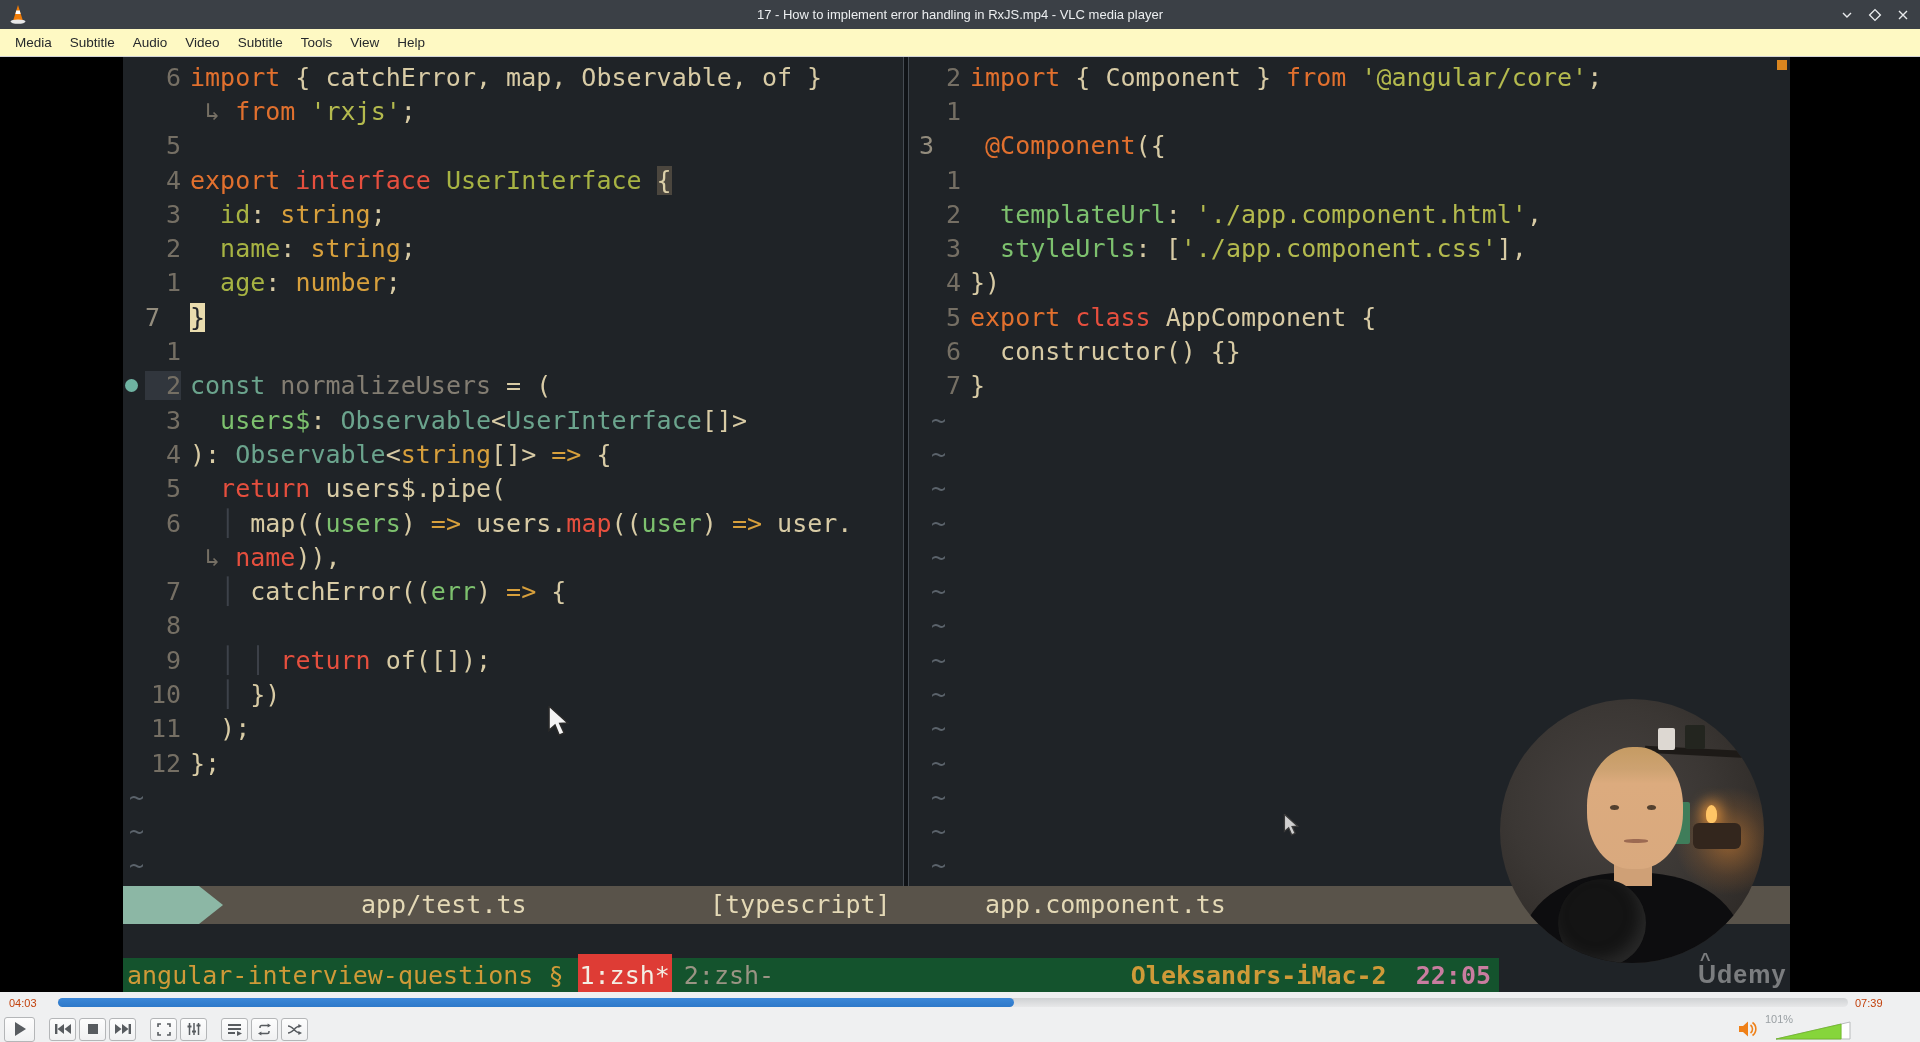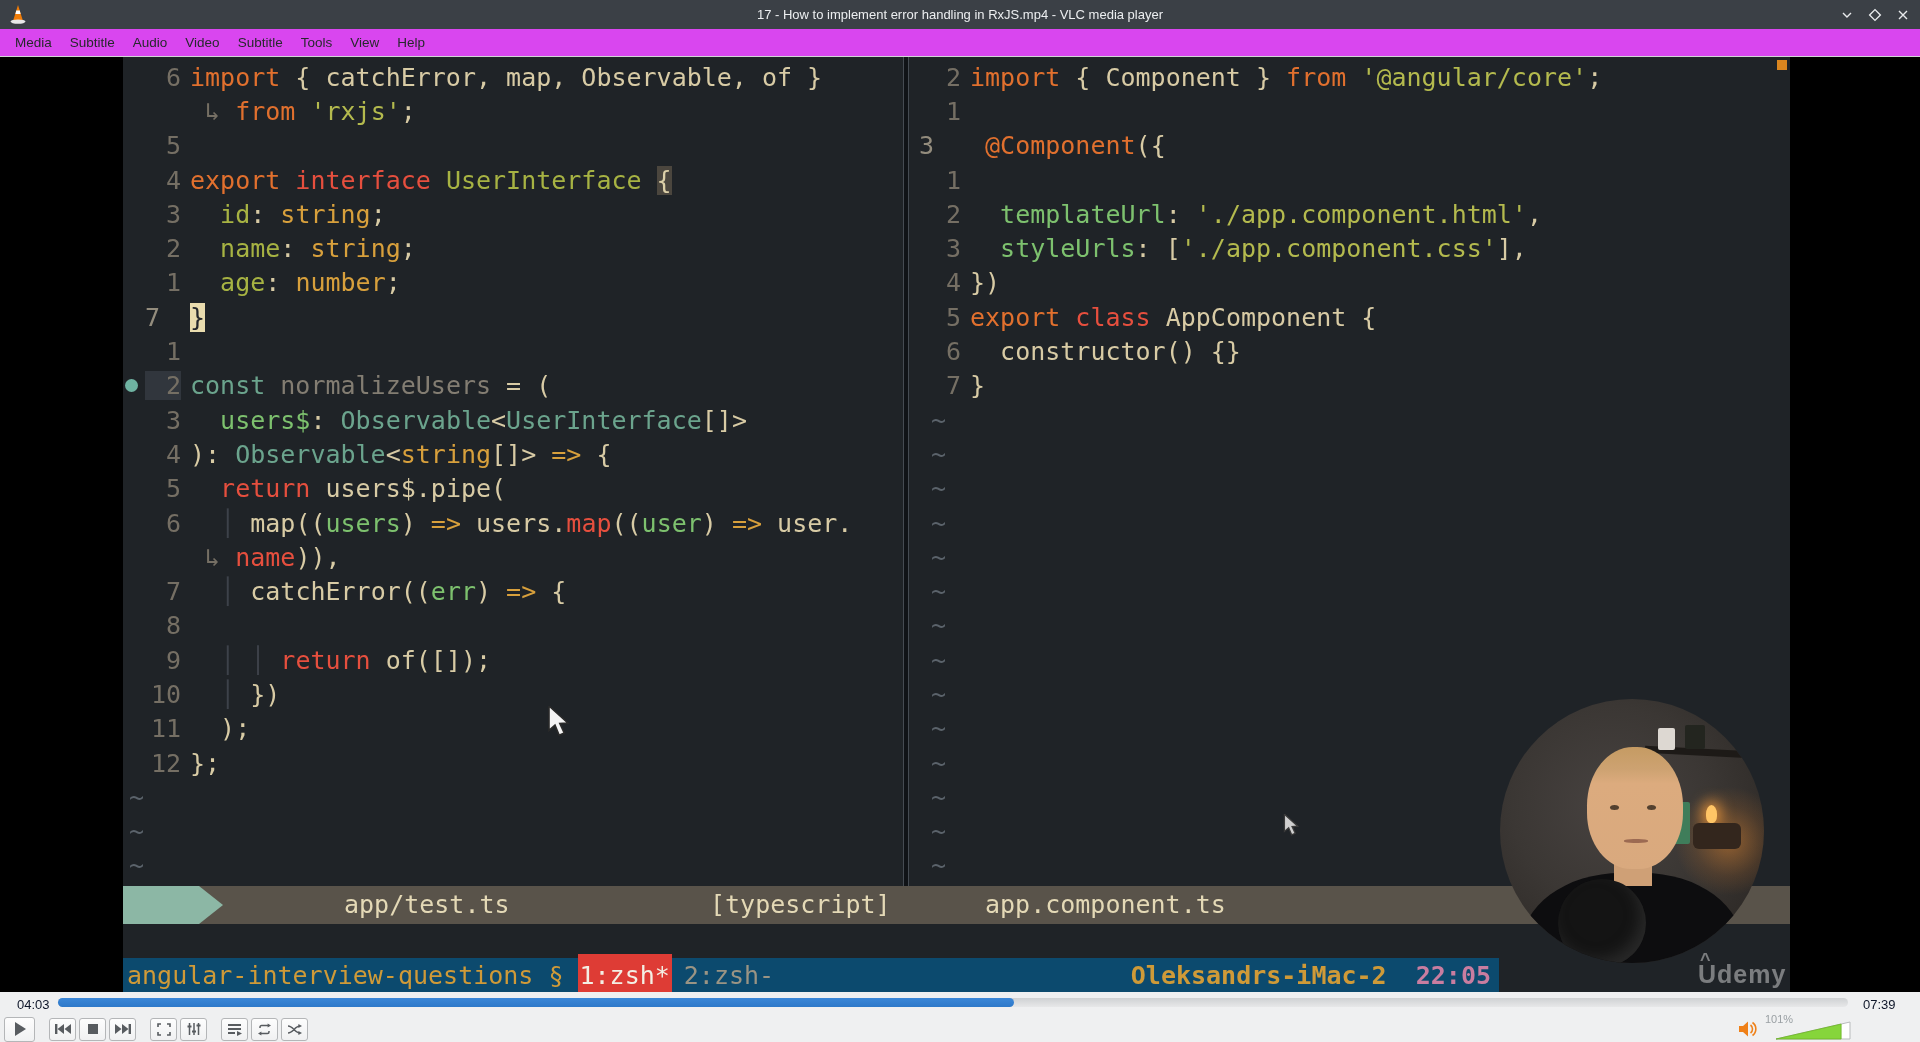--- a/index.html
+++ b/index.html
@@ -5,21 +5,21 @@
   html,body{margin:0;padding:0;}
   body{width:1920px;height:1042px;position:relative;overflow:hidden;background:#000;
        font-family:"Liberation Sans",sans-serif;}
   
   .titlebar{position:absolute;left:0;top:0;width:1920px;height:29px;background:#3b4046;
             display:flex;align-items:center;}
   .titlebar .title{position:absolute;left:0;right:0;text-align:center;color:#eceef0;font-size:13px;}
   .cone{position:absolute;left:8px;top:4px;}
   .winbtns{position:absolute;right:4px;top:0;height:29px;display:flex;align-items:center;gap:10px;padding-right:4px;}
   .winbtn{width:18px;height:18px;display:flex;align-items:center;justify-content:center;}
-  .menubar{position:absolute;left:0;top:29px;width:1920px;height:28px;background:#d946ef;
+  .menubar{position:absolute;left:0;top:29px;width:1920px;height:28px;background:#fef9c3;
            border-bottom:1px solid #d2d4d6;display:flex;align-items:center;padding-left:6px;box-sizing:border-box;}
   .menubar .mitem{color:#26292c;font-size:13.5px;padding:0 9px;cursor:default;}
   
   .video{position:absolute;left:0;top:57px;width:1920px;height:935px;background:#000;overflow:hidden;}
   .term{position:absolute;left:123px;top:0;width:1667px;height:935px;background:#1f2327;}
   .vsplit{position:absolute;left:780px;top:0;width:6px;height:829px;background:#101317;
           border-left:1px solid #454b52;border-right:1px solid #454b52;box-sizing:border-box;}
   .scrollmark{position:absolute;left:1654px;top:3px;width:10px;height:10px;background:#d9851f;}
   
   .pane{position:absolute;top:3px;font-family:"DejaVu Sans Mono",monospace;font-size:25px;}
@@ -39,25 +39,25 @@
   .s-fg{color:#d8cba5}.s-o{color:#e1702e}.s-r{color:#e64f3e}.s-y{color:#d8a03c}
   .s-lime{color:#a7b343}.s-str{color:#b4ba4e}.s-teal{color:#6ba48d}.s-green{color:#7dc16e}
   .s-dim{color:#837d72}.s-guide{color:#3d424a}.s-wrap{color:#756f64}
   .s-mp{background:#4b463e;color:#ddd0a8}
   .s-cursor{background:#e9dcae;color:#23262b}
   
   .statusline{position:absolute;left:0;top:829px;width:1667px;height:38px;background:#59534a;
               font-family:"DejaVu Sans Mono",monospace;font-size:25px;color:#e4d9b6;}
   .sl-arrow{position:absolute;left:0;top:0;width:100px;height:38px;background:#8cb7a5;
             clip-path:polygon(0 0,76% 0,100% 50%,76% 100%,0 100%);}
-  .sl-file{position:absolute;left:221px;top:4px;}
+  .sl-file{position:absolute;left:238px;top:4px;}
   .sl-type{position:absolute;left:587px;top:4px;}
   .sl-file2{position:absolute;left:862px;top:4px;}
   .cmdline{position:absolute;left:0;top:867px;width:1667px;height:34px;background:#1f2327;}
-  .tmuxbar{position:absolute;left:0;top:901px;width:1376px;height:34px;background:#0c4a6e;
+  .tmuxbar{position:absolute;left:0;top:901px;width:1376px;height:34px;background:#14532d;
            font-family:"DejaVu Sans Mono",monospace;font-size:25px;display:flex;align-items:center;}
   .tm-session{color:#cf9a38;margin-left:4px;}
   .tm-win1{background:#de3c35;color:#f3efe4;margin-left:14px;padding:7px 2px;}
   .tm-win2{color:#9a9484;margin-left:12px;}
   .tm-right{position:absolute;right:8px;top:3px;font-weight:bold;}
   .tm-host{color:#cf9a38}.tm-time{color:#c97da0;margin-left:14px;}
   .watermark{position:absolute;left:1575px;top:903px;font-size:25px;font-weight:bold;
              color:rgba(235,235,235,.45);letter-spacing:1px;}
   .watermark .caret{position:absolute;left:2px;top:-10px;font-size:18px;}
   
@@ -81,21 +81,21 @@
   .wc-mouth{position:absolute;left:38%;top:76%;width:24px;height:4px;border-radius:40%;background:#9c6a52;}
   .wc-mic{position:absolute;left:22%;top:68%;width:88px;height:88px;border-radius:50%;background:#141414;
           box-shadow:inset -6px -8px 14px rgba(60,60,60,.5);}
   .wc-micstem{position:absolute;left:16%;top:92%;width:26px;height:50px;background:#1c1c1e;transform:rotate(28deg);}
   
   .cursor-big{position:absolute;left:424px;top:649px;}
   .cursor-small{position:absolute;left:1160px;top:757px;}
   
   .bottom{position:absolute;left:0;top:992px;width:1920px;height:50px;background:#eff0f1;}
   .seekrow{position:absolute;left:0;top:0;width:1920px;height:24px;}
-  .time{position:absolute;font-size:13px;color:#0f172a;top:5px;margin-left:8px;}
+  .time{position:absolute;font-size:11px;color:#c2410c;top:5px;}
   .time.elapsed{left:9px;}
   .time.total{left:1855px;}
   .track{position:absolute;left:58px;top:6px;width:1790px;height:9px;border-radius:5px;
          background:linear-gradient(#cfd1d3,#e7e8e9);}
   .fill{position:absolute;left:0;top:0;height:9px;border-radius:5px;background:linear-gradient(#3b87d8,#2e79c9);}
   .controls{position:absolute;left:0;top:24px;width:1920px;height:26px;display:flex;align-items:center;}
   .vbtn{height:23px;width:27px;margin-left:3px;border:1px solid #b4b6b8;border-radius:3px;
         background:linear-gradient(#fdfdfd,#f0f1f2);display:flex;align-items:center;justify-content:center;box-sizing:border-box;}
   .vbtn.play{width:31px;height:25px;margin-left:4px;}
   .gap{margin-left:14px;}

